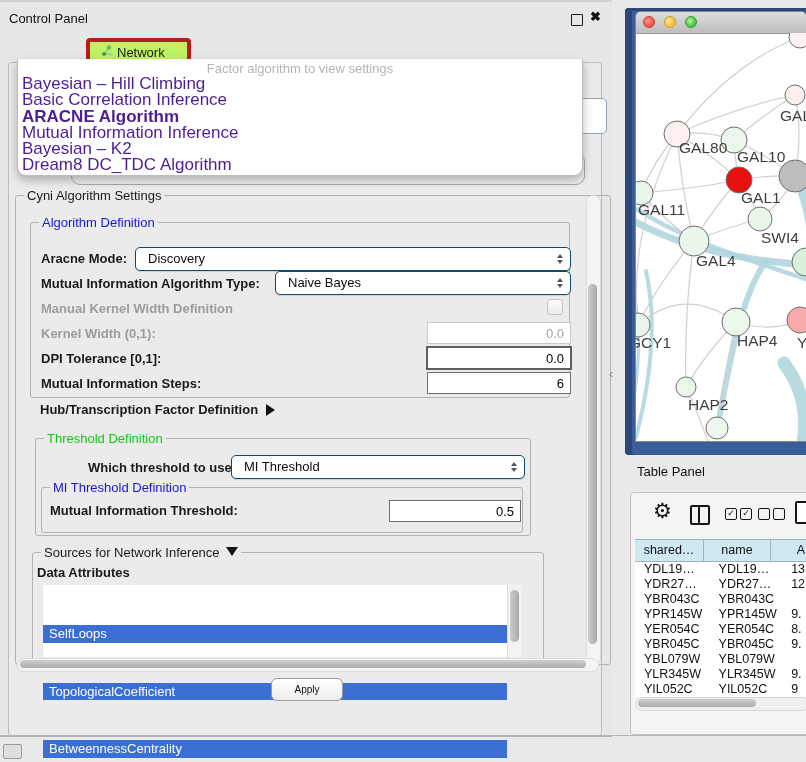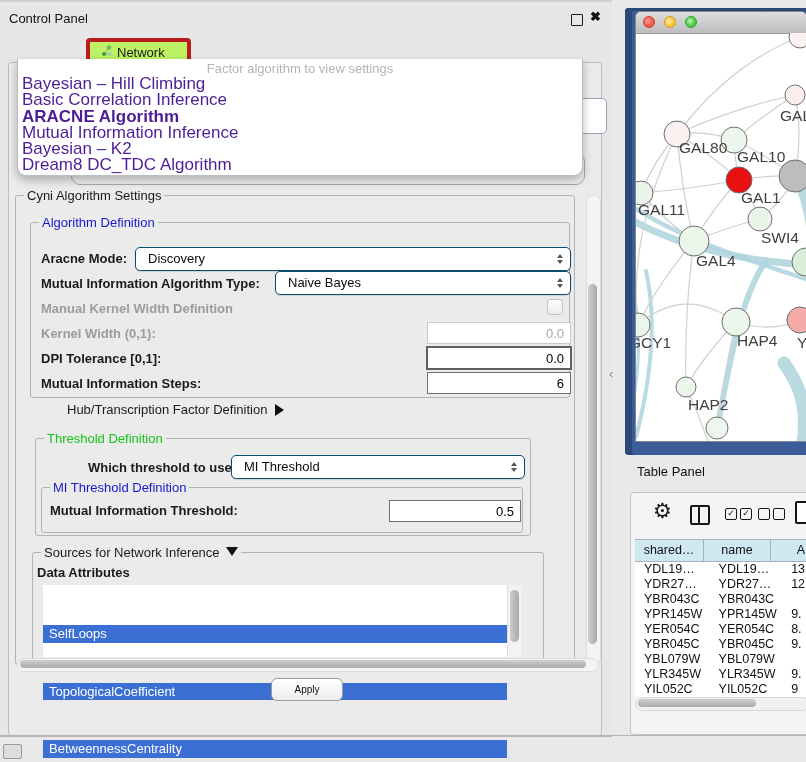--- a/index.html
+++ b/index.html
@@ -29,21 +29,21 @@
   #popup-list{position:absolute;left:3px;top:17px;right:3px;}
   .pop-item{height:16.3px;line-height:16.3px;font-size:17px;color:#4c1d95;padding-left:1px;white-space:nowrap;}
   .pop-item.bold{font-weight:bold;}
 
   
   .group{position:absolute;border:1px solid #b3b3b3;border-radius:3px;}
   .group-title{position:absolute;left:8px;top:-8px;background:#ebebeb;padding:0 3px;font-size:13px;white-space:nowrap;}
   .t-blue{color:#1717cf;}
   .t-green{color:#17c417;}
 
-  #settings-group{left:6px;top:132px;width:558px;height:468px;}
+  #settings-group{left:6px;top:132px;width:558px;height:468px;padding-left:36px;}
   #algo-def{left:14px;top:26px;width:538px;height:174px;}
   #threshold-group{left:19px;top:242px;width:494px;height:96px;}
   #mi-group{left:5px;top:48px;width:480px;height:44px;}
   #sources-group{left:16px;top:356px;width:510px;height:108px;}
 
   .lbl{position:absolute;font-size:13px;font-weight:bold;color:#1a1a1a;white-space:nowrap;}
   .lbl.dis{color:#9c9c9c;}
 
   .combo{position:absolute;height:22px;background:#fff;border:1px solid #0c4a6e;border-radius:5px;box-shadow:0 1px 1px rgba(0,0,0,.12);}
   .combo .val{position:absolute;left:12px;top:3px;font-size:13px;color:#0c0c0c;}
@@ -193,21 +193,21 @@
           <div class="lbl dis" style="left:10px;top:103px;">Kernel Width (0,1):</div>
           <input class="field dis" style="left: 396px; top: 99px; width: 130px;" value="0.0">
 
           <div class="lbl" style="left:10px;top:128px;">DPI Tolerance [0,1]:</div>
           <input class="field strong" style="left: 395px; top: 123px; width: 130px;" value="0.0">
 
           <div class="lbl" style="left:10px;top:153px;">Mutual Information Steps:</div>
           <input class="field mid" style="left: 396px; top: 149px; width: 130px;" value="6">
         </div>
 
-        <div class="lbl" style="left:24px;top:206px;font-weight:normal;margin-left:27px;"><span>Hub/Transcription Factor Definition</span><span class="tri-right"></span></div>
+        <div class="lbl" style="left:24px;top:206px;font-weight:bold;"><span>Hub/Transcription Factor Definition</span><span class="tri-right"></span></div>
 
         <div class="group" id="threshold-group">
           <span class="group-title t-green">Threshold Definition</span>
 
           <div class="lbl" style="left:52px;top:21px;">Which threshold to use:</div>
           <div class="combo" style="left:195px;top:16px;width:292px;">
             <span class="val">MI Threshold</span>
             <span class="spin">
                 <i class="up"></i>
                 <i class="dn"></i>

